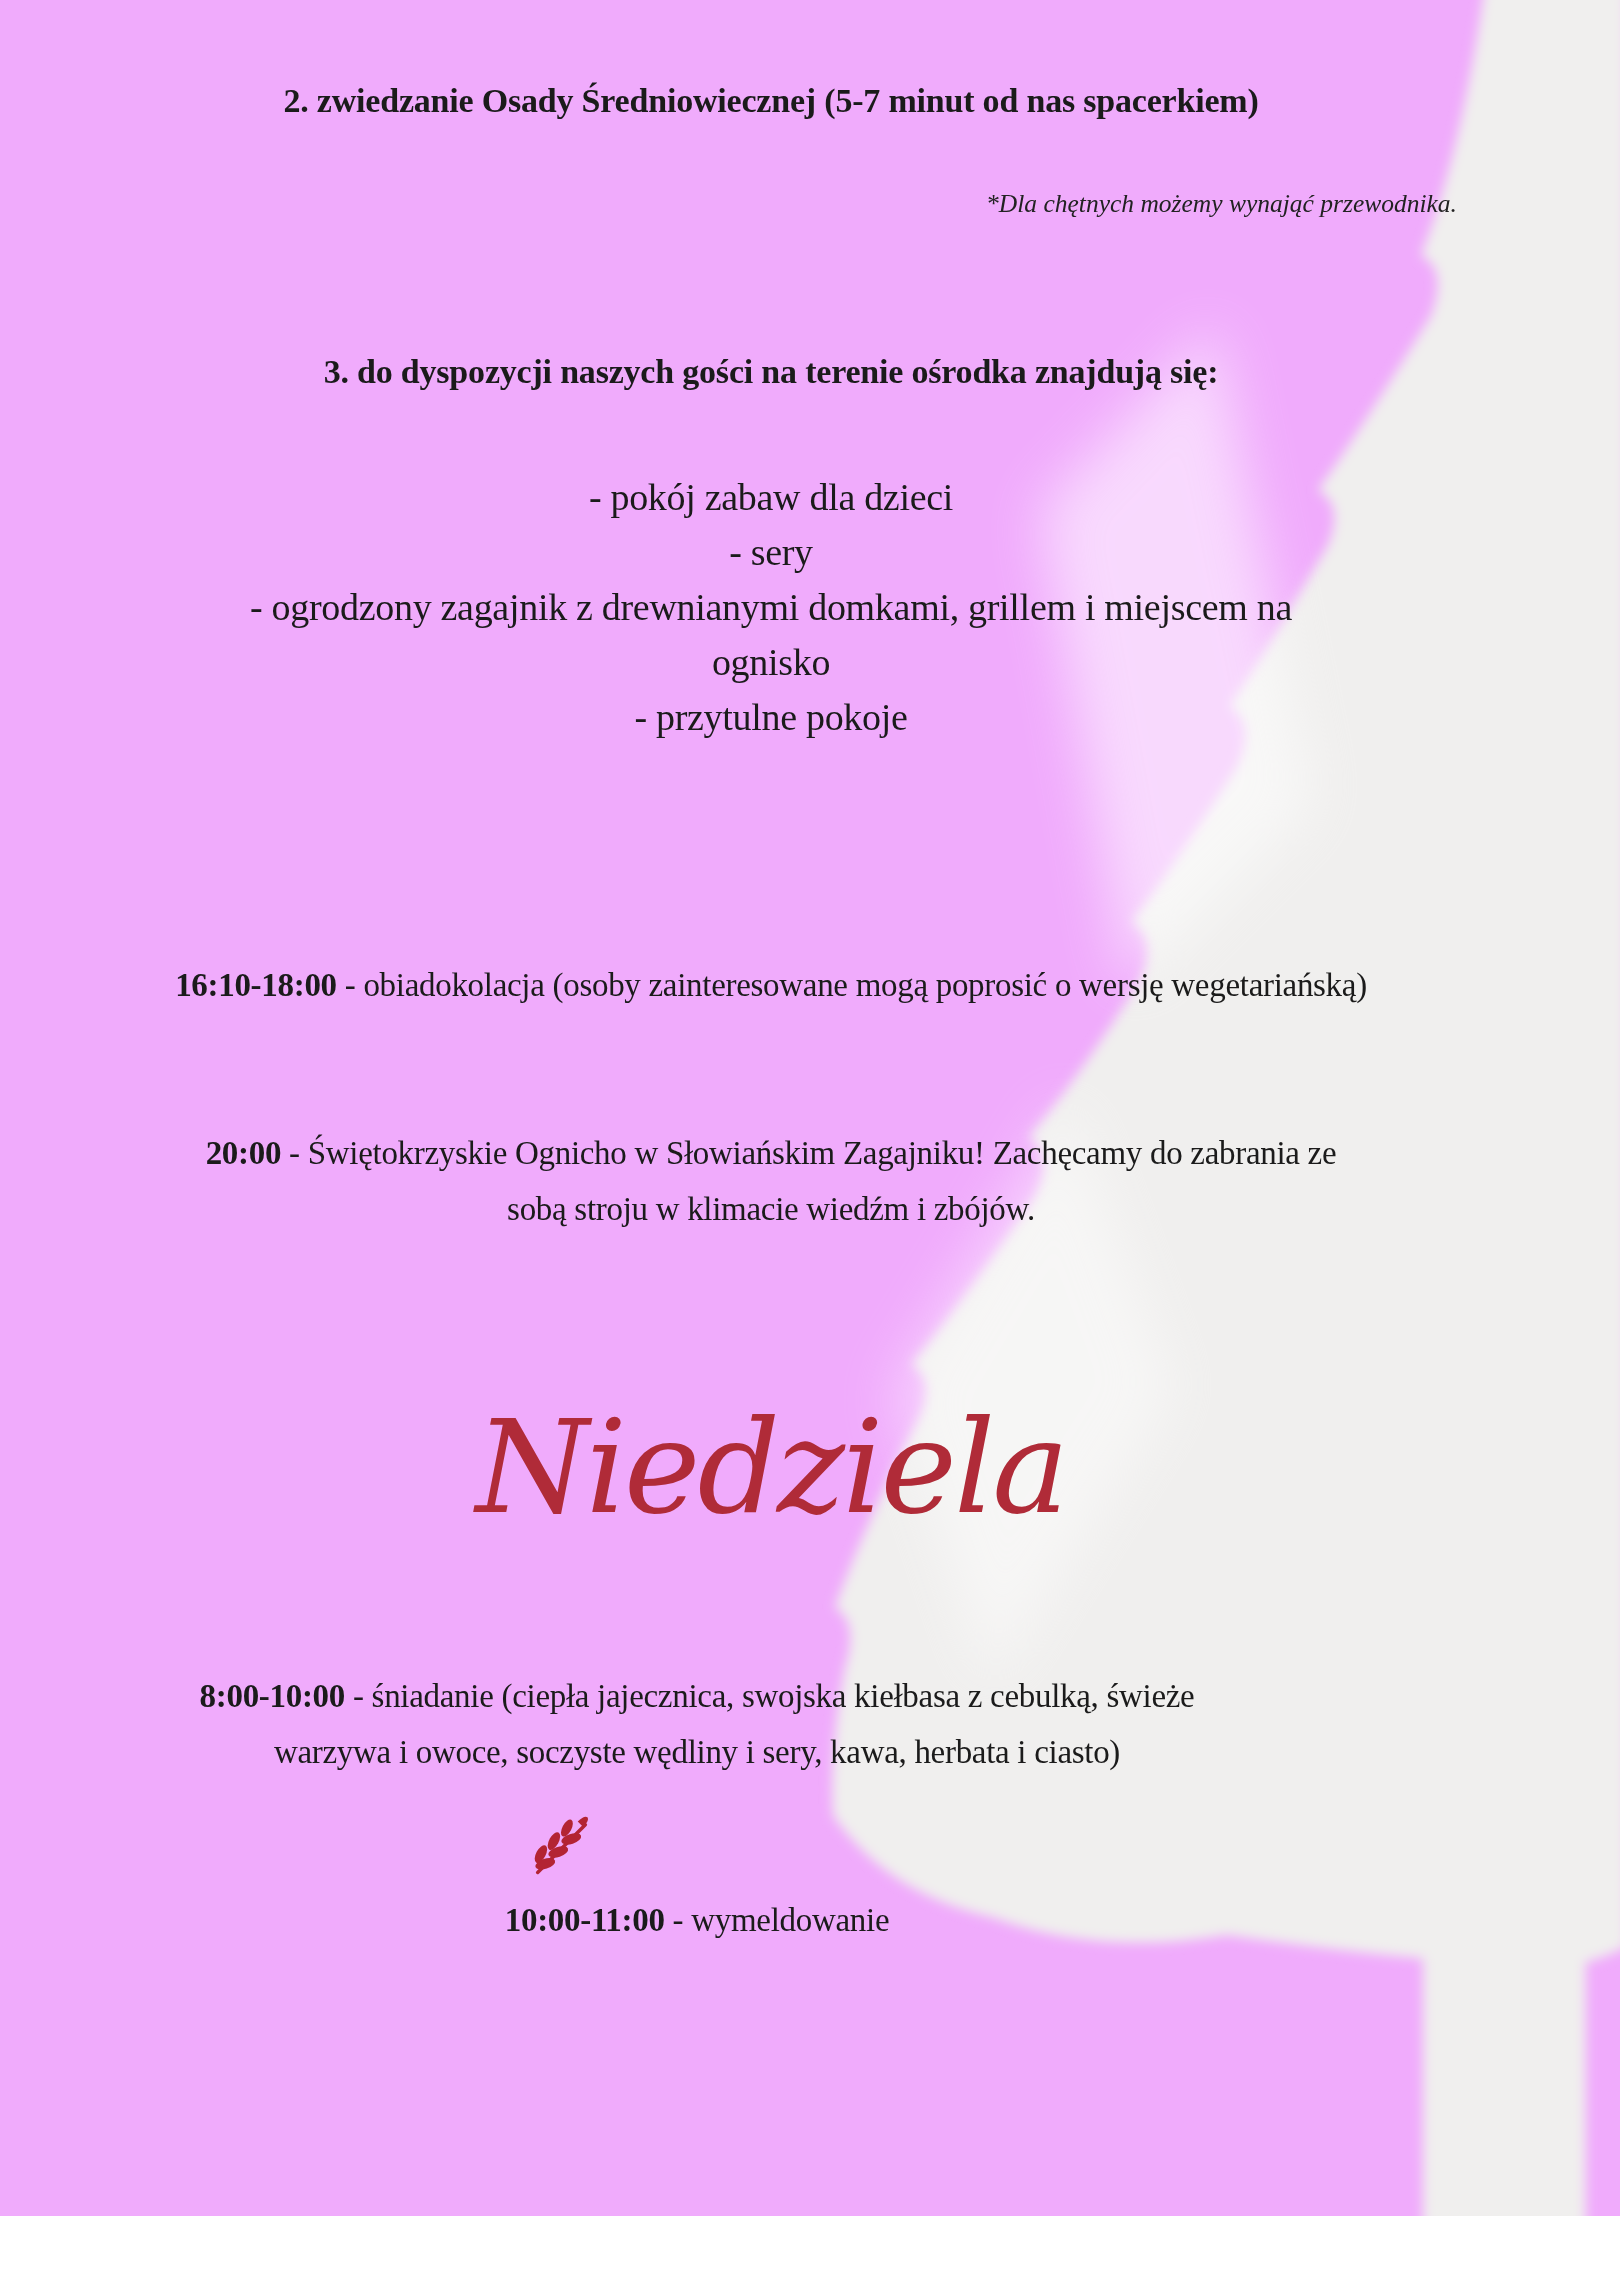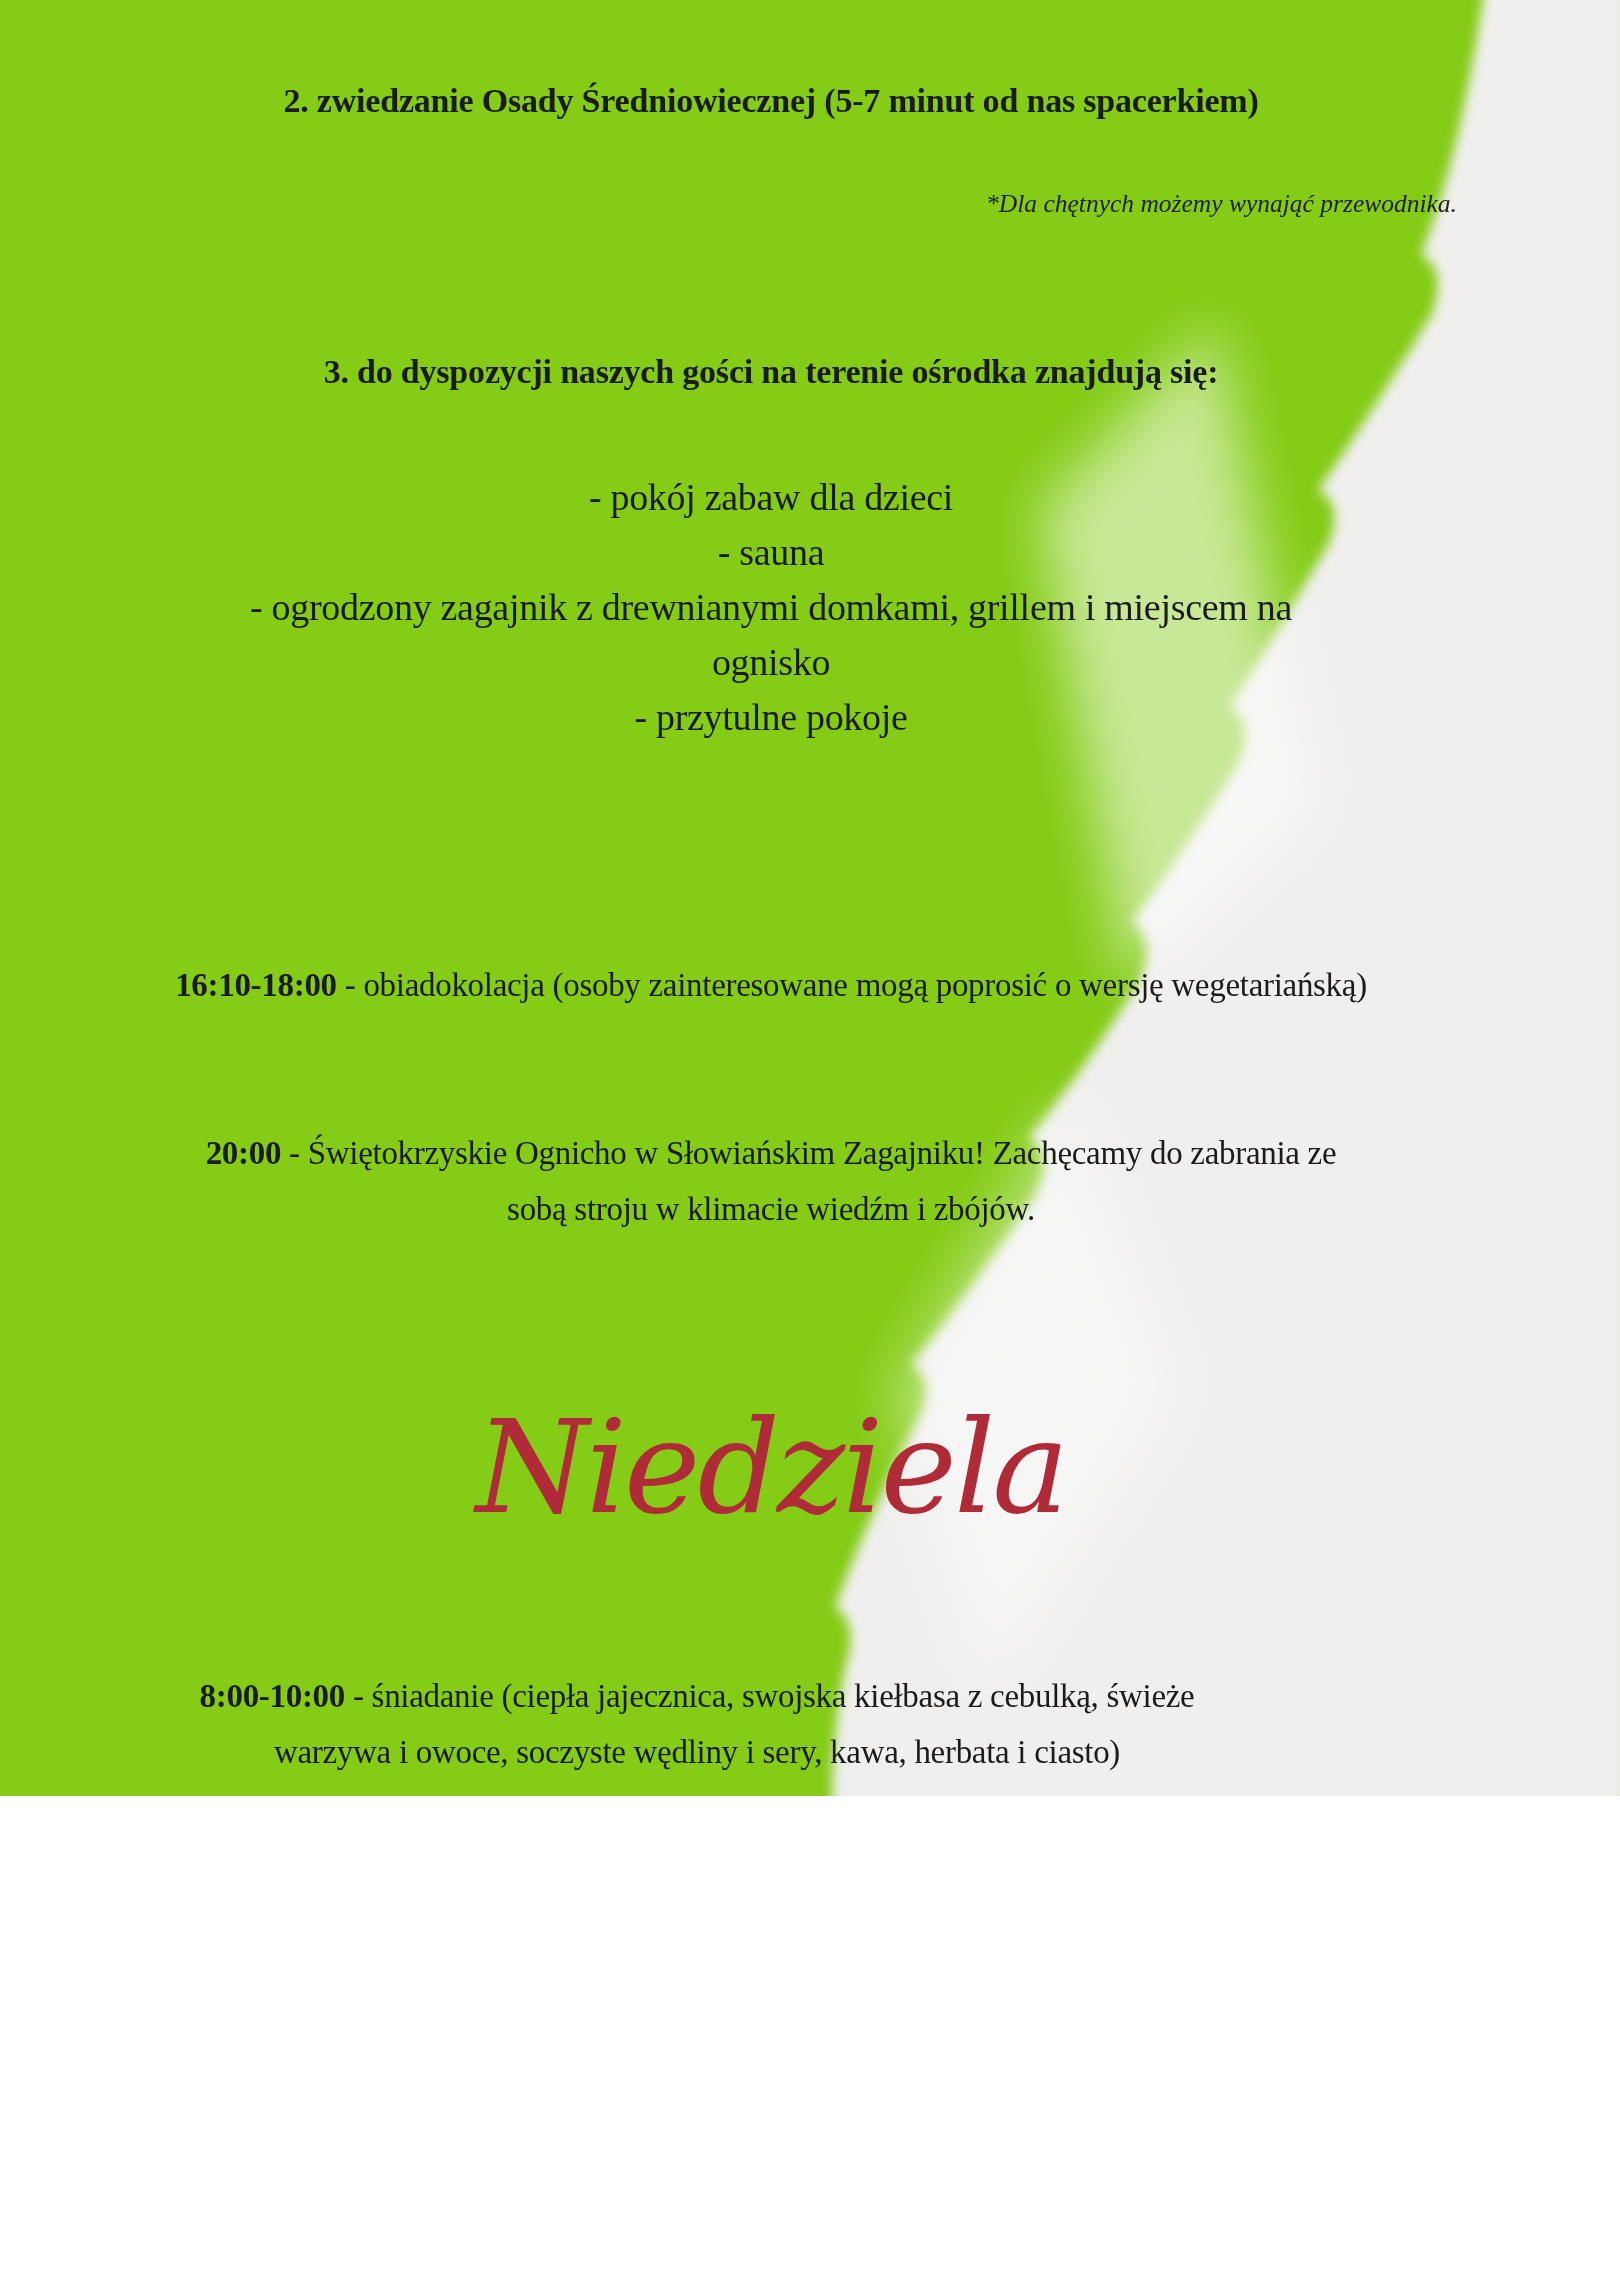--- a/index.html
+++ b/index.html
@@ -1,19 +1,19 @@
 <!DOCTYPE html>
 <html><head>
 <meta charset="utf-8">
 <style>
   html,body{margin:0;padding:0;background:#ffffff;}
   .page{
     position:relative;
-    width:1620px;height:1796px;
-    background:#84cc16;
+    width:1620px;height:2216px;
+    background:#f0abfc;
     overflow:hidden;
     font-family:"Liberation Serif","DejaVu Serif",serif;
     color:#1b1b1b;
   }
   .bg-tree{position:absolute;top:0;left:0;width:1620px;height:2292px;pointer-events:none;}
   .content{position:absolute;top:0;left:-39px;width:1620px;}
   .block{position:absolute;left:0;width:100%;text-align:center;}
   .block p{margin:0 auto;}
   .h-bold{font-weight:bold;font-size:34px;letter-spacing:-0.2px;}
   .note{font-style:italic;font-size:25.5px;color:#222;text-align:right;}
@@ -81,21 +81,21 @@
     <div class="block" style="top:189px;">
       <p class="note" style="max-width:1372px;">*Dla chętnych możemy wynająć przewodnika.</p>
     </div>
 
     <div class="block" style="top:353px;">
       <p class="h-bold" style="max-width:1470px;">3. do dyspozycji naszych gości na terenie ośrodka znajdują się:</p>
     </div>
 
     <div class="block" style="top:470px;">
       <p class="list-line" style="max-width:1078px;">- pokój zabaw dla dzieci</p>
-      <p class="list-line" style="max-width:1078px;">- sauna</p>
+      <p class="list-line" style="max-width:1078px;">- sery</p>
       <p class="list-line" style="max-width:1078px;">- ogrodzony zagajnik z drewnianymi domkami, grillem i miejscem na ognisko</p>
       <p class="list-line" style="max-width:1078px;">- przytulne pokoje</p>
     </div>
 
     <div class="block" style="top:957px;">
       <p class="body-txt" style="max-width:1235px;">
         <span class="time">16:10-18:00</span><span> - </span><span>obiadokolacja (osoby zainteresowane mogą poprosić o wersję wegetariańską)</span>
       </p>
     </div>
 

